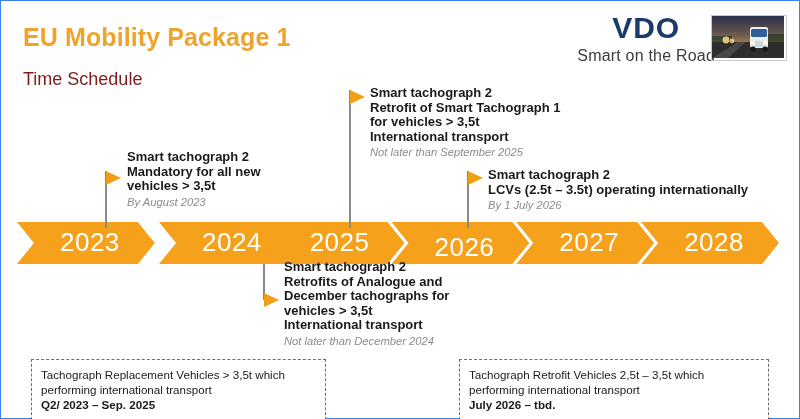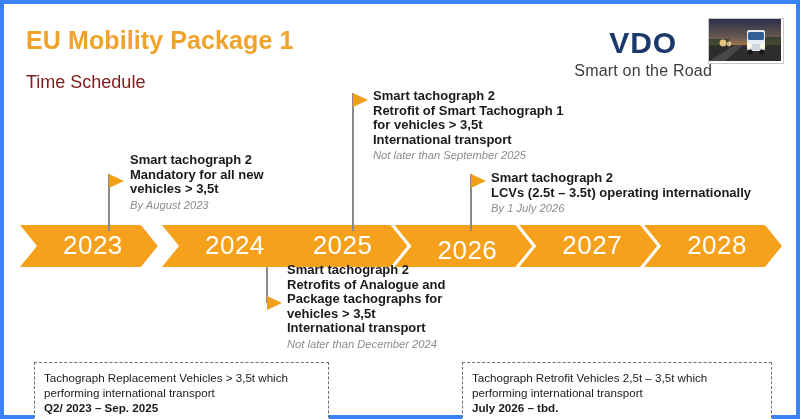--- a/index.html
+++ b/index.html
@@ -5,38 +5,38 @@
   html,body{margin:0;padding:0;background:#ffffff;}
   body{
     width:800px;height:419px;overflow:hidden;
     font-family:"Liberation Sans", sans-serif;
     position:relative;
   }
   #slide{
     position:absolute;left:0;top:0;width:800px;height:419px;
     background:#ffffff;
     box-sizing:border-box;
-    border:4px solid #3b82f6;
+    border:1px solid #3b82f6;
   }
 
   
   .title-block{position:absolute;left:22px;top:22px;}
   .title-main{
     font-size:25px;font-weight:bold;color:#f0a32a;
     letter-spacing:.1px;line-height:1.15;white-space:nowrap;
   }
   .title-sub{
     font-size:18px;font-weight:normal;color:#7f1d1d;
     line-height:1.2;margin-top:17px;white-space:nowrap;
   }
 
   .logo-block{position:absolute;right:84px;top:12px;text-align:center;}
   .vdo-word{
     font-size:30px;font-weight:bold;color:#1b3a6b;
-    letter-spacing:1px;line-height:1;margin-top:12px;
+    letter-spacing:1px;line-height:1;
   }
   .vdo-tag{
     font-size:16px;color:#3c3c3c;margin-top:4px;letter-spacing:.2px;
   }
   .truck-photo{
     position:absolute;right:12px;top:14px;width:74px;height:44px;
     border:1px solid #c9c9c9;overflow:hidden;
   }
   .truck-photo svg{display:block;}
 
@@ -171,21 +171,21 @@
       <div class="co-line">LCVs (2.5t – 3.5t) operating internationally</div>
       <div class="co-note">By 1 July 2026</div>
     </div>
     <div class="flag" style="left: 262px; top: 263px;">
       <div class="pole" style="height: 36px;"></div>
       <div class="flag-tri" style="top: 29px;"></div>
     </div>
     <div class="callout" style="left: 283px; top: 259px;">
       <div class="co-line">Smart tachograph 2</div>
       <div class="co-line">Retrofits of Analogue and</div>
-      <div class="co-line">Package tachographs for</div>
+      <div class="co-line">December tachographs for</div>
       <div class="co-line">vehicles &gt; 3,5t</div>
       <div class="co-line">International transport</div>
       <div class="co-note">Not later than December 2024</div>
     </div>
     <div class="dbox" style="left: 30px; top: 358px; width: 295px;">
       <div class="db-line">Tachograph Replacement Vehicles &gt; 3,5t which</div>
       <div class="db-line">performing international transport</div>
       <div class="db-line b">Q2/ 2023 – Sep. 2025</div>
     </div>
     <div class="dbox" style="left: 458px; top: 358px; width: 310px;">

